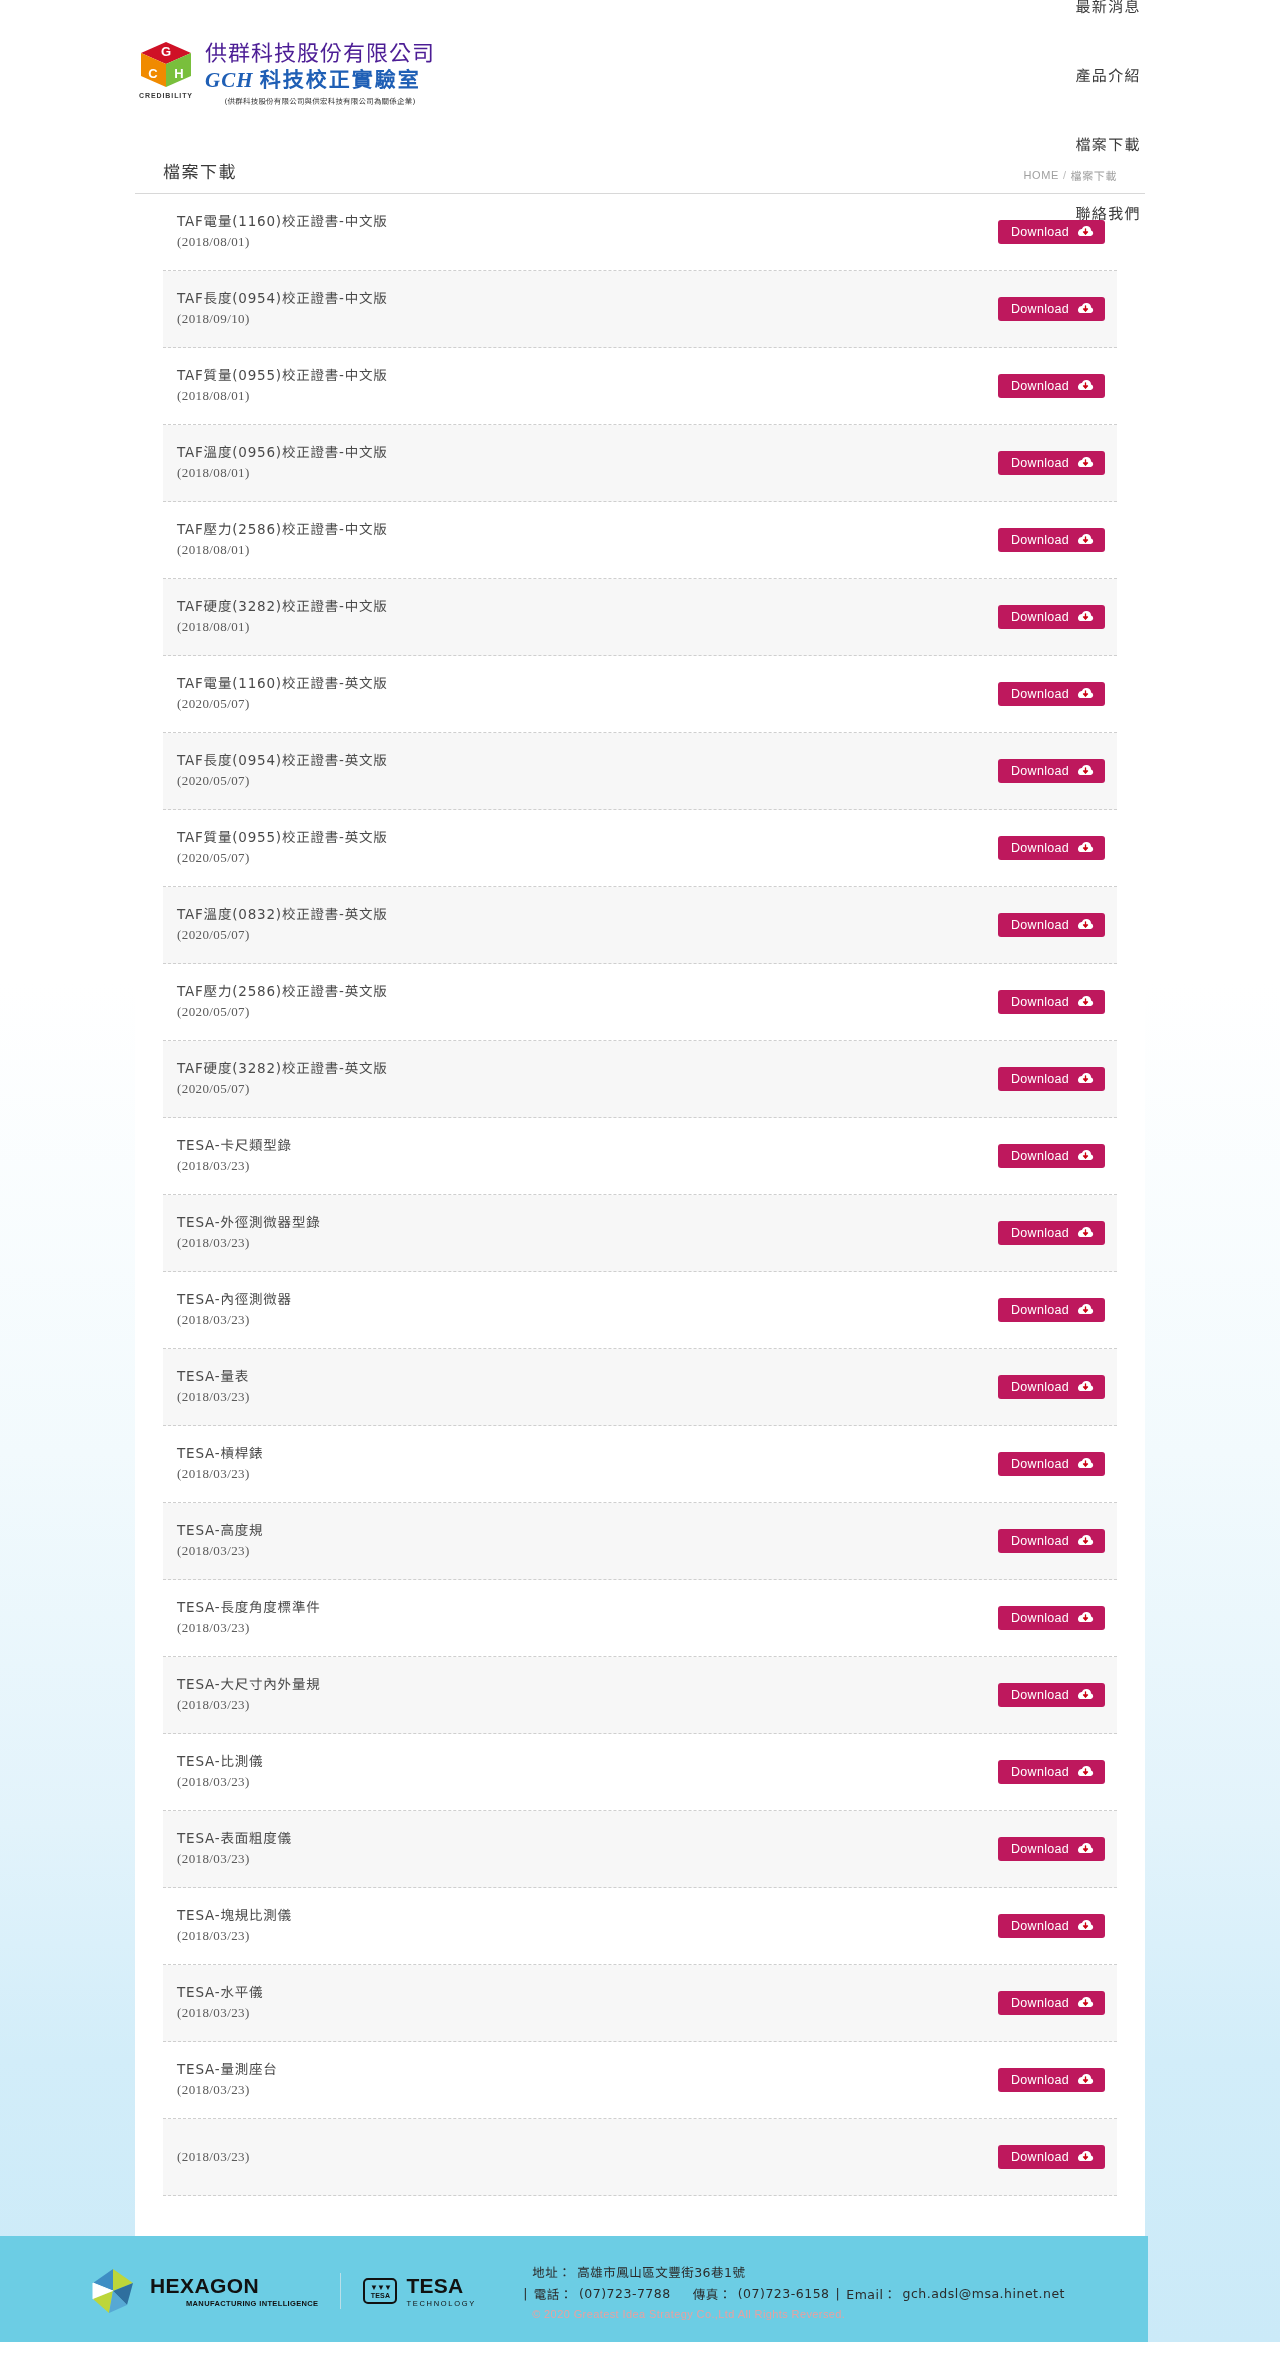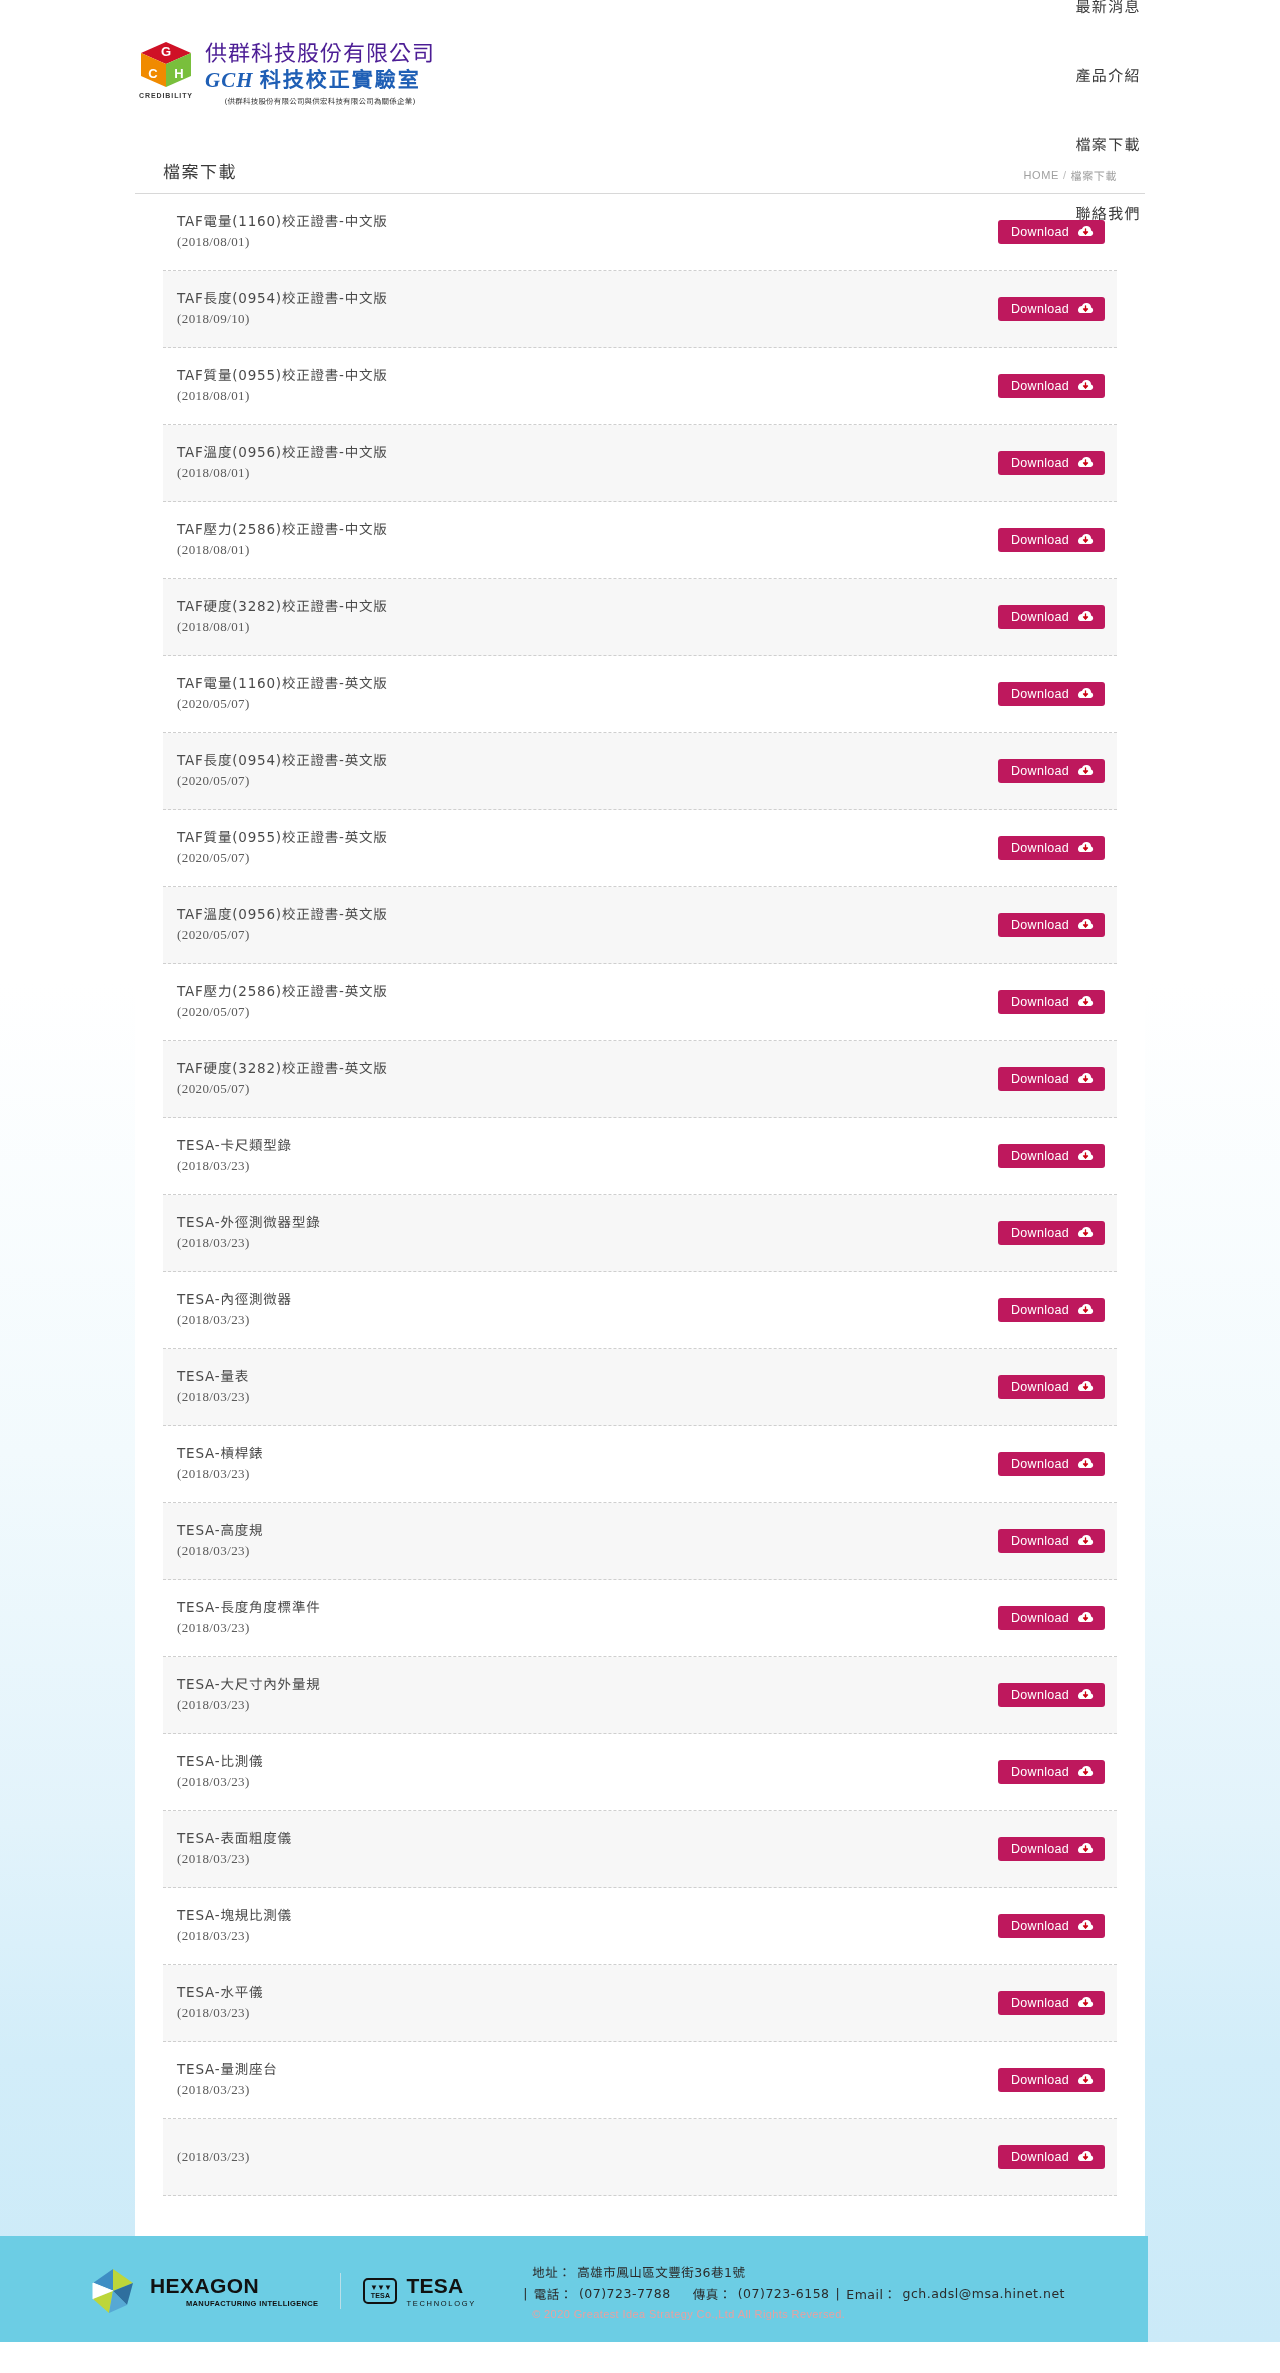--- a/index.html
+++ b/index.html
@@ -440,21 +440,21 @@
         <button class="dl-btn">
           <span class="dl-btn-label">Download</span>
           <svg class="cloud-icon" viewBox="0 0 24 18">
             <path d="M19.2 7.1A6.1 6.1 0 0 0 7.4 5.3 4.7 4.7 0 0 0 4.6 14h14.2a3.5 3.5 0 0 0 .4-6.9z" fill="#ffffff"></path>
             <path d="M12 4.9v5.2M12 11.8l-2.6-2.9h5.2z" fill="#cc0011" stroke="#cc0011" stroke-width="1.7" stroke-linecap="round" stroke-linejoin="round"></path>
           </svg>
         </button>
       </div>
       <div class="dl-row alt">
         <div class="dl-texts">
-          <div class="dl-name">TAF溫度(0956)校正證書-英文版</div>
+          <div class="dl-name">TAF溫度(0832)校正證書-英文版</div>
           <div class="dl-date">(2020/05/07)</div>
         </div>
         <button class="dl-btn">
           <span class="dl-btn-label">Download</span>
           <svg class="cloud-icon" viewBox="0 0 24 18">
             <path d="M19.2 7.1A6.1 6.1 0 0 0 7.4 5.3 4.7 4.7 0 0 0 4.6 14h14.2a3.5 3.5 0 0 0 .4-6.9z" fill="#ffffff"></path>
             <path d="M12 4.9v5.2M12 11.8l-2.6-2.9h5.2z" fill="#cc0011" stroke="#cc0011" stroke-width="1.7" stroke-linecap="round" stroke-linejoin="round"></path>
           </svg>
         </button>
       </div>

